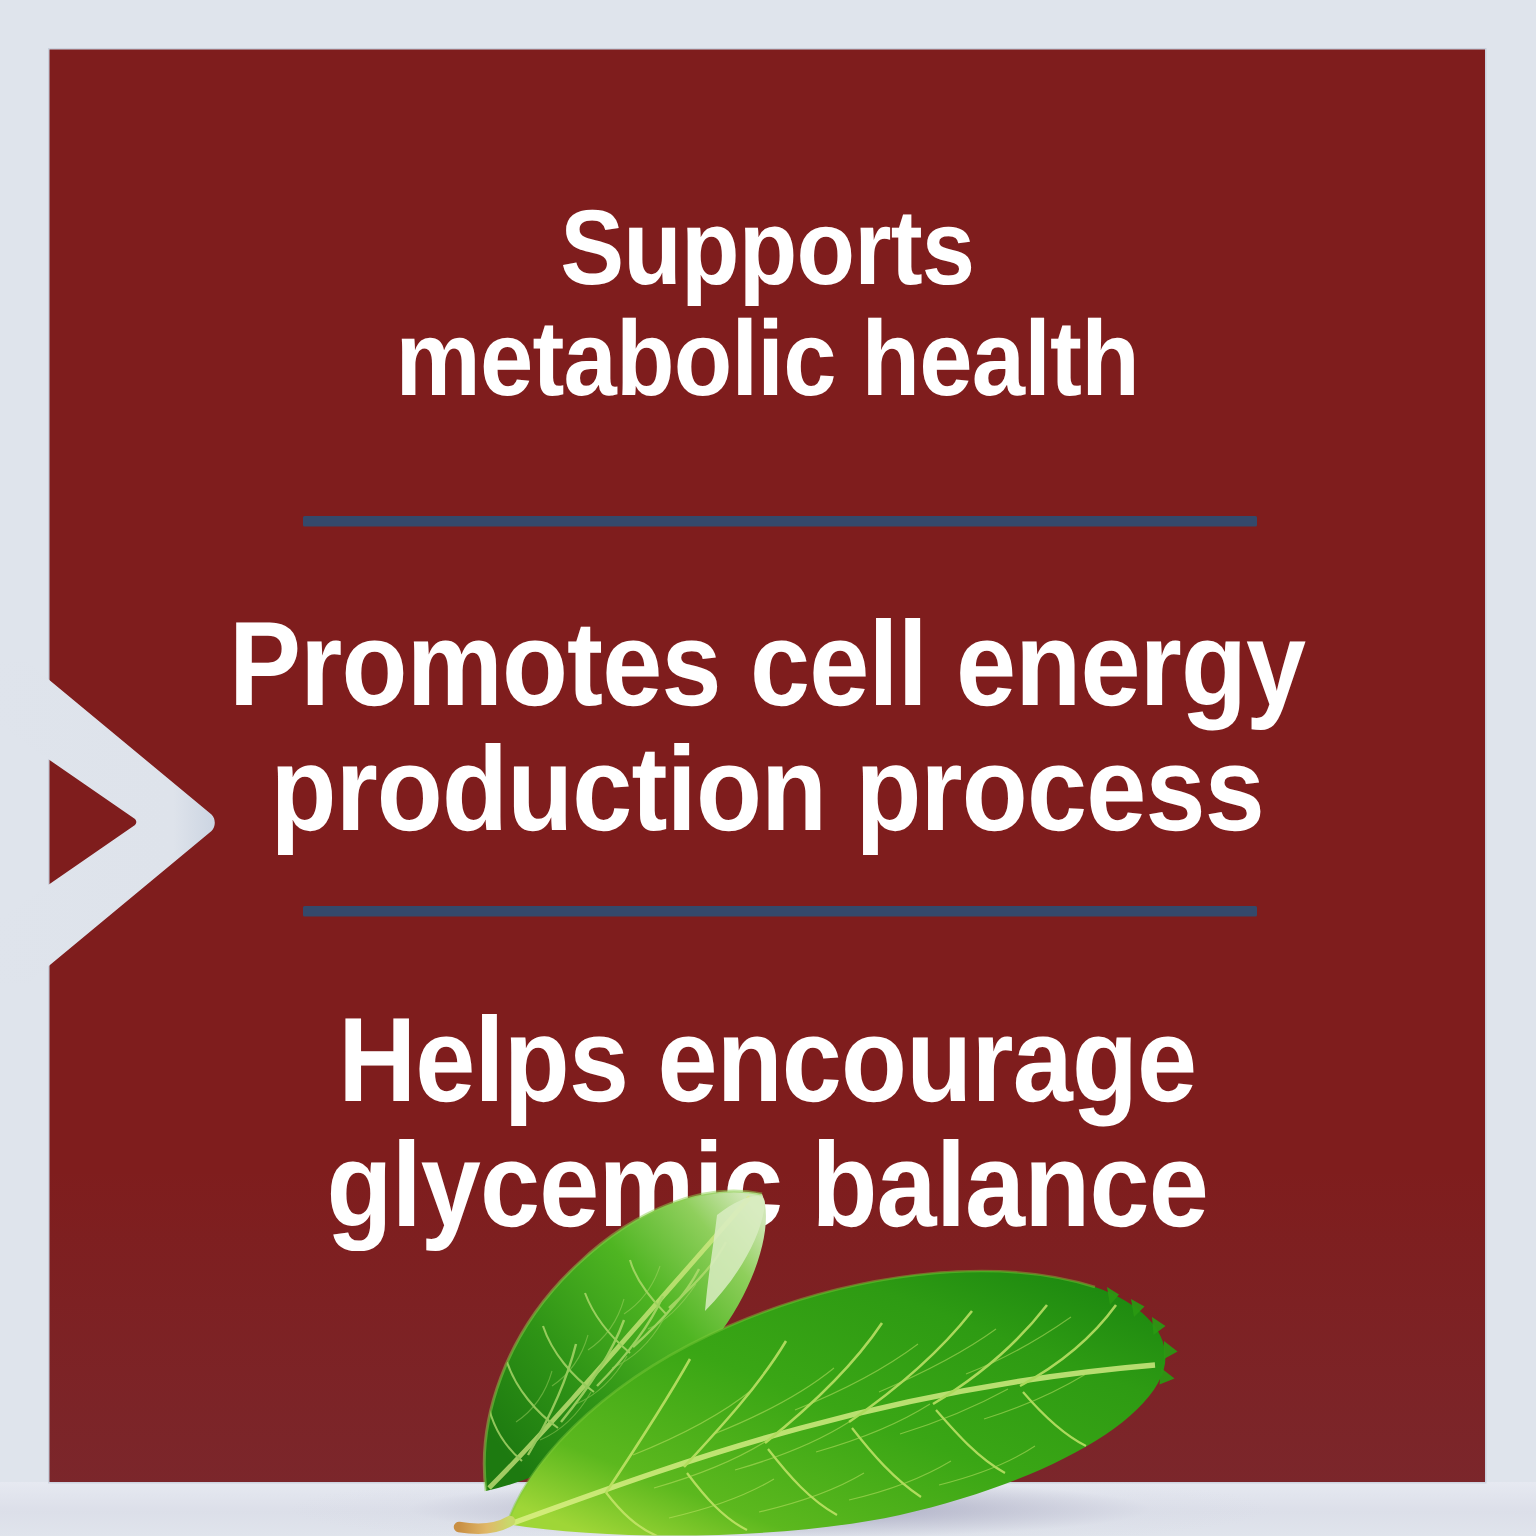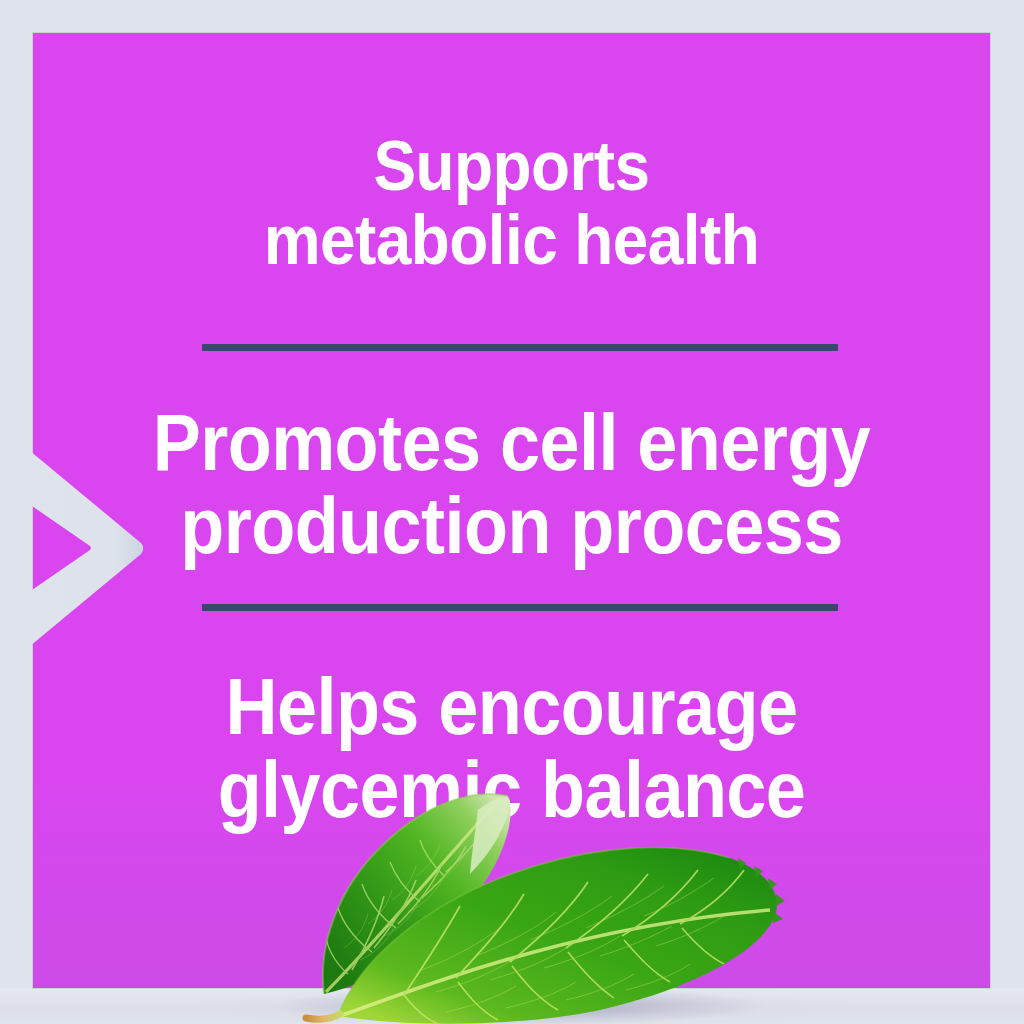--- a/index.html
+++ b/index.html
@@ -36,21 +36,21 @@
     z-index: 1;
   }
 
   
   .navy-card {
     position: absolute;
     left: 33px;
     top: 33px;
     width: 957px;
     height: 955px;
-    background: #d946ef;
+    background: #7f1d1d;
     z-index: 2;
     box-shadow: 0 0 0 1px rgba(160,172,192,0.35);
     overflow: visible;
   }
 
   
   .navy-card::after {
     content: "";
     position: absolute;
     inset: 0;

